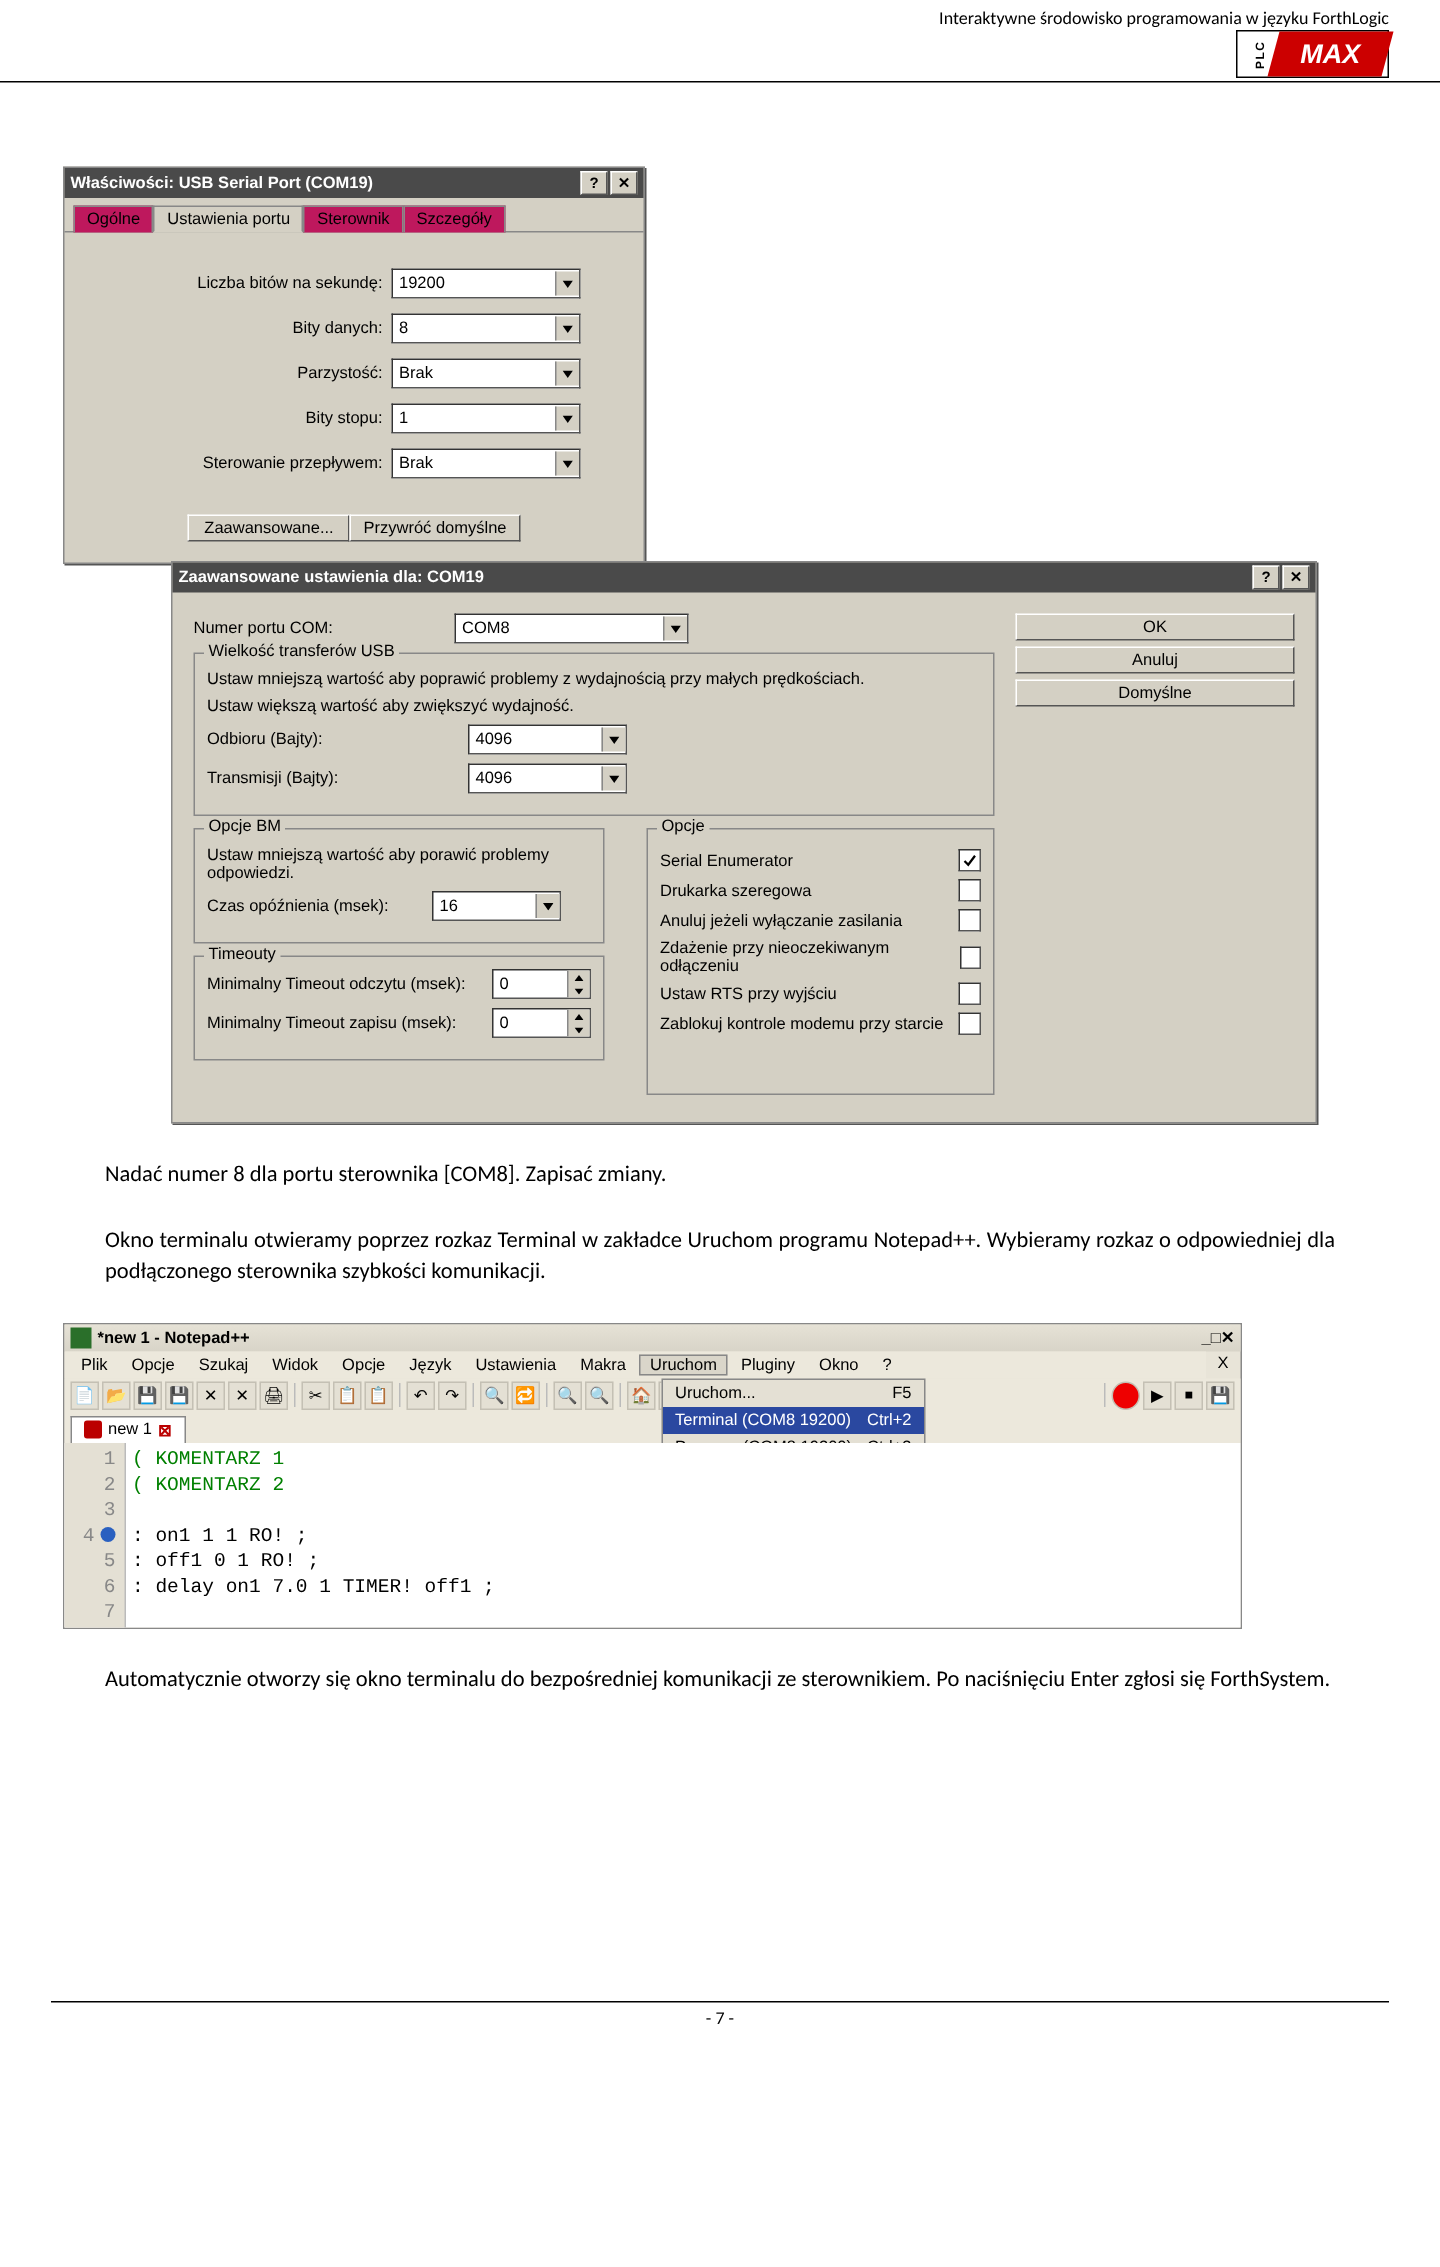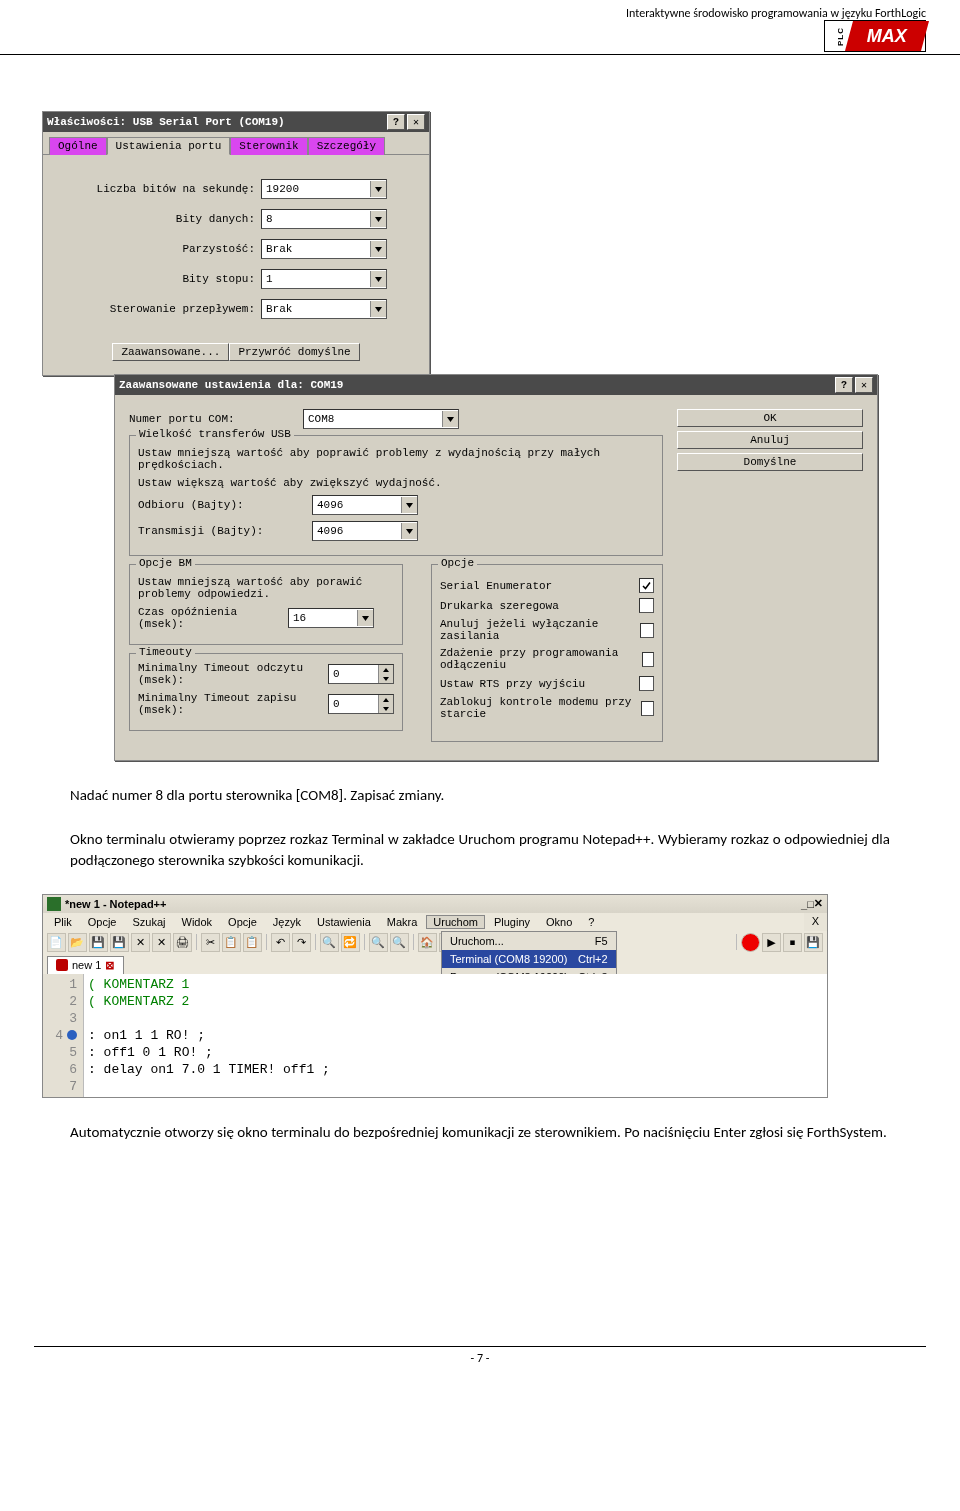--- a/index.html
+++ b/index.html
@@ -44,21 +44,21 @@
   transform:skewX(-15deg);
   margin-left:-6px;
 }
 .logo .maxtxt{
   color:#fff;font-weight:bold;font-size:18px;
   transform:skewX(15deg);
   font-style:italic;
 }
 
 .win{
-  font-family:Liberation Mono, monospace;
+  font-family:Liberation Sans, sans-serif;
   font-size:11px;
   background:#d4d0c4;
   border:1px solid #888;
   box-shadow:1px 1px 0 #555;
   margin-left:42px;
 }
 .titlebar{
   background:#4a4a4a;
   color:#fff;
   display:flex;align-items:center;
@@ -75,21 +75,21 @@
   display:flex;align-items:center;justify-content:center;
   font-size:10px;font-weight:bold;
 }
 
 .tabs{
   display:flex;
   padding:4px 6px 0 6px;
   border-bottom:1px solid #888;
 }
 .tab{
-  background:#d946ef;
+  background:#be185d;
   border:1px solid #888;
   border-bottom:none;
   padding:2px 8px;
   margin-right:0;
   position:relative;
   top:1px;
 }
 .tab.active{
   background:#d4d0c4;
   z-index:1;
@@ -426,21 +426,21 @@
                 </div>
                 <div class="chkrow">
                   <span>Drukarka szeregowa</span>
                   <span class="chkbox"></span>
                 </div>
                 <div class="chkrow">
                   <span>Anuluj jeżeli wyłączanie zasilania</span>
                   <span class="chkbox"></span>
                 </div>
                 <div class="chkrow">
-                  <span>Zdażenie przy programowania odłączeniu</span>
+                  <span>Zdażenie przy nieoczekiwanym odłączeniu</span>
                   <span class="chkbox"></span>
                 </div>
                 <div class="chkrow">
                   <span>Ustaw RTS przy wyjściu</span>
                   <span class="chkbox"></span>
                 </div>
                 <div class="chkrow">
                   <span>Zablokuj kontrole modemu przy starcie</span>
                   <span class="chkbox"></span>
                 </div>

